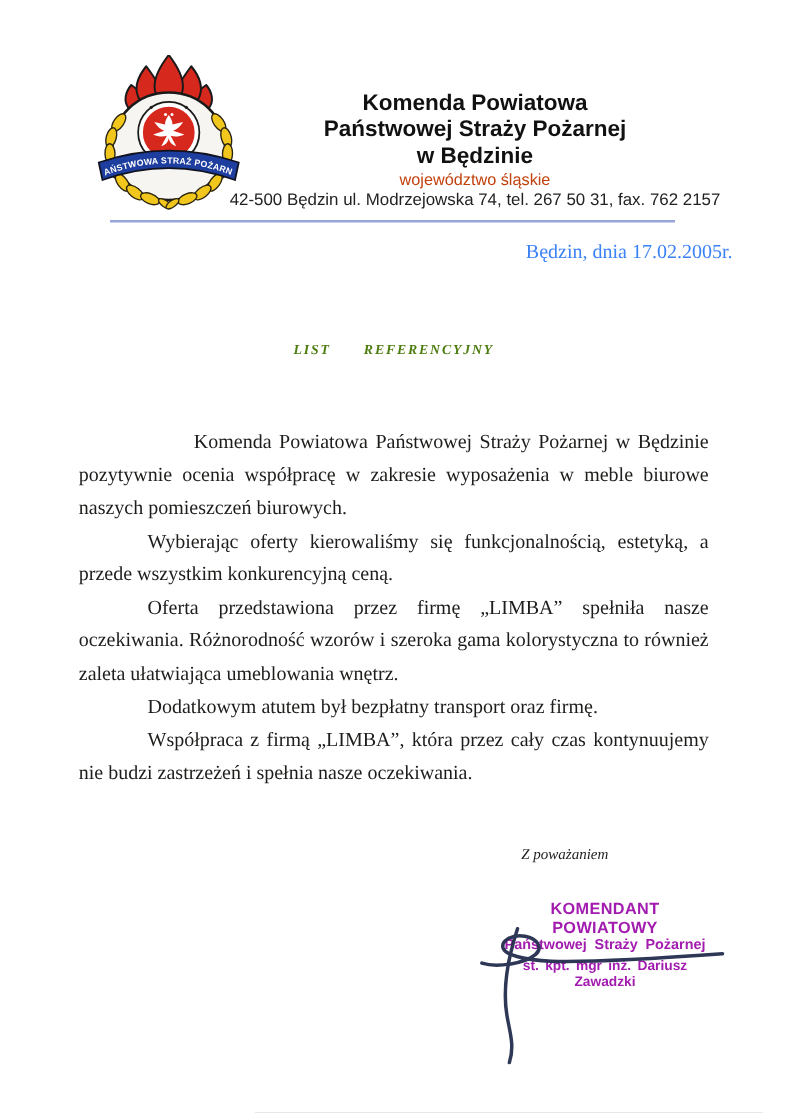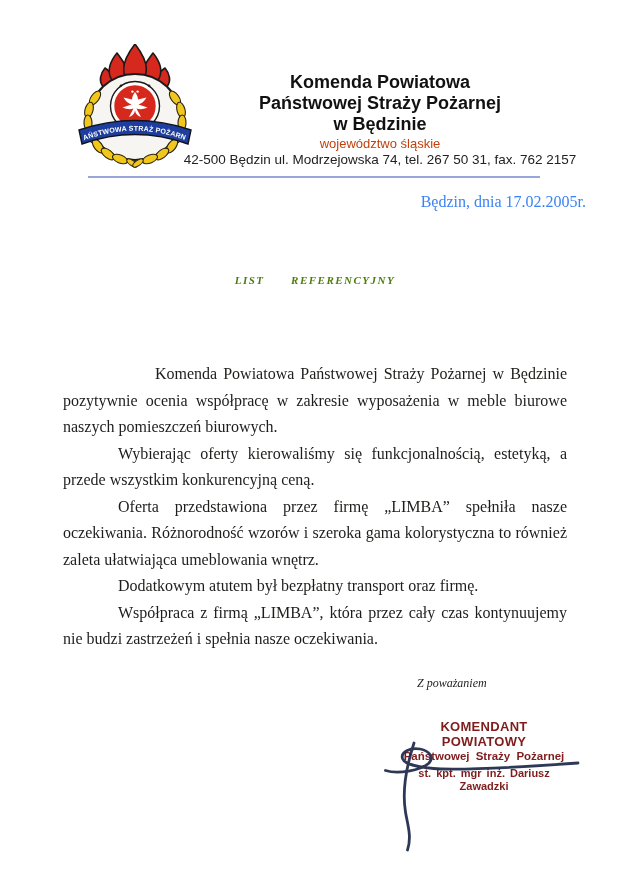--- a/index.html
+++ b/index.html
@@ -36,35 +36,34 @@
     position:absolute;top:274px;left:0;width:100%;
     text-align:center;
     font-size:11px;font-weight:bold;font-style:italic;
     letter-spacing:1.5px;word-spacing:9px;color:#4d7c0f;
   }
   
   .body-text{
     position:absolute;left:63px;top:341px;width:504px;
     font-size:16px;line-height:26.5px;
     text-align:justify;
-    margin-top:20px;
   }
   .body-text p{margin:0;}
   .indent-lg{text-indent:92px;}
   .indent-sm{text-indent:55px;}
   
   .closing{
     position:absolute;left:417px;top:676px;
     font-size:12px;font-style:italic;color:#1d1d1b;
   }
   .stamp{
     position:absolute;left:396px;top:719px;width:176px;
     text-align:center;
     font-family:"Liberation Sans", sans-serif;
-    color:#7f1d1d;
+    color:#a21caf;
   }
   .stamp-title{font-size:13px;font-weight:bold;word-spacing:4px;letter-spacing:.3px;line-height:15px;}
   .stamp-org{font-size:11.5px;font-weight:bold;word-spacing:3px;line-height:13px;margin-top:1px;}
   .stamp-signee{font-size:11px;font-weight:bold;word-spacing:2px;margin-top:4px;line-height:13px;}
   .signature-ink{position:absolute;left:368px;top:736px;width:232px;height:132px;pointer-events:none;}
 </style>
 </head>
 <body>
 
 <div class="page">

